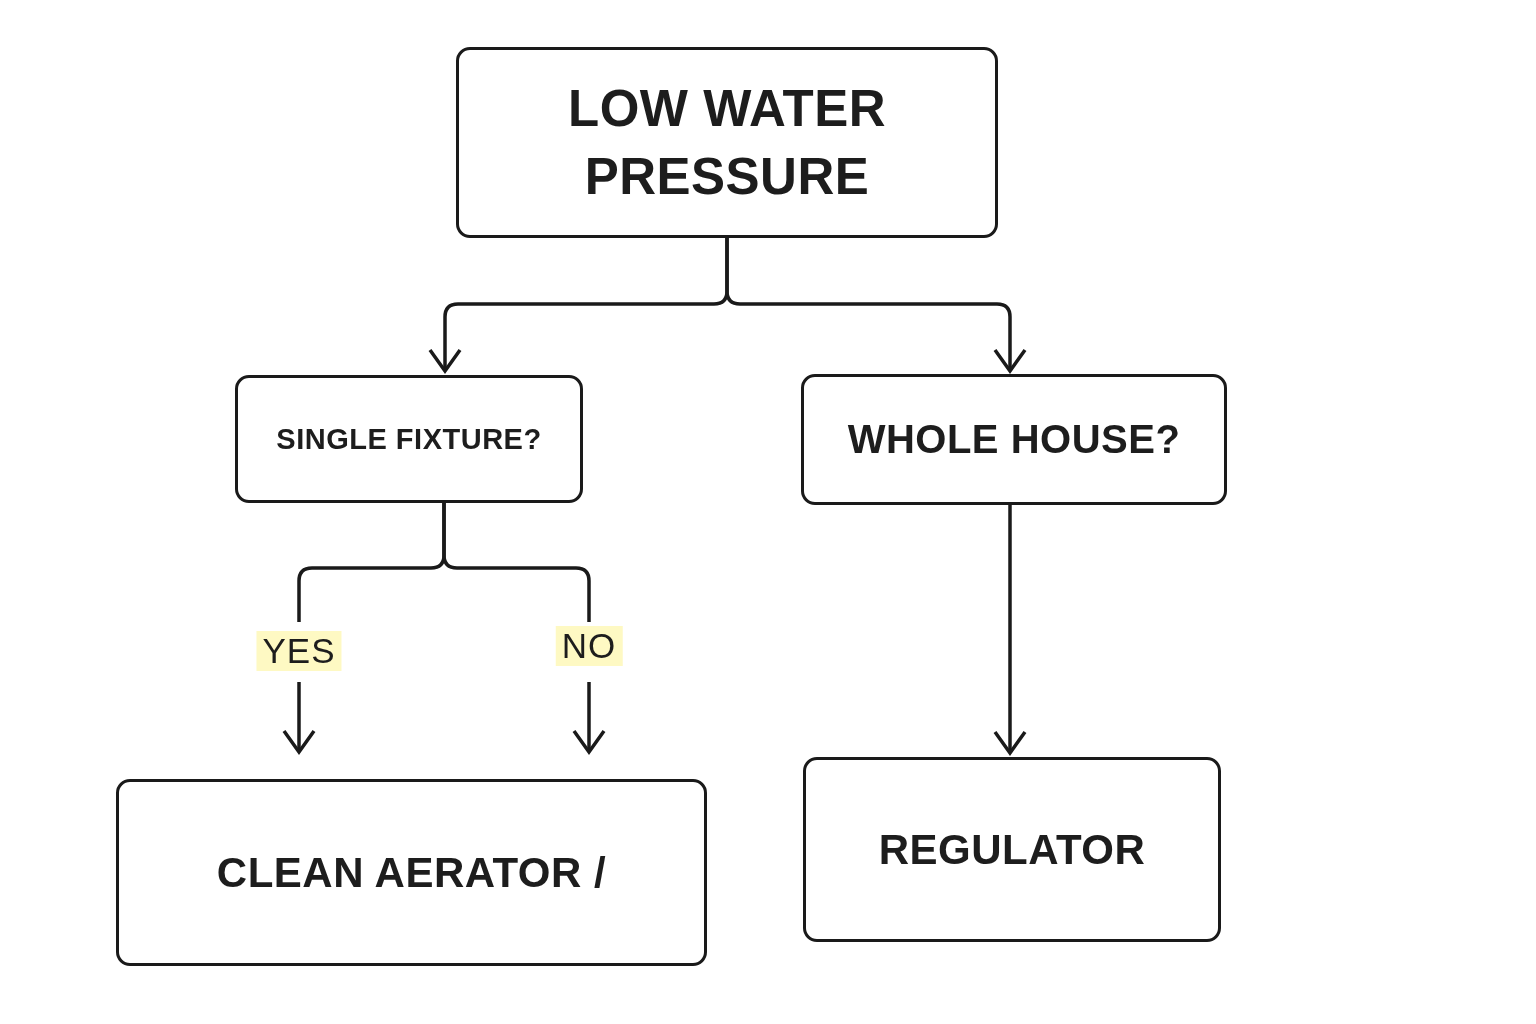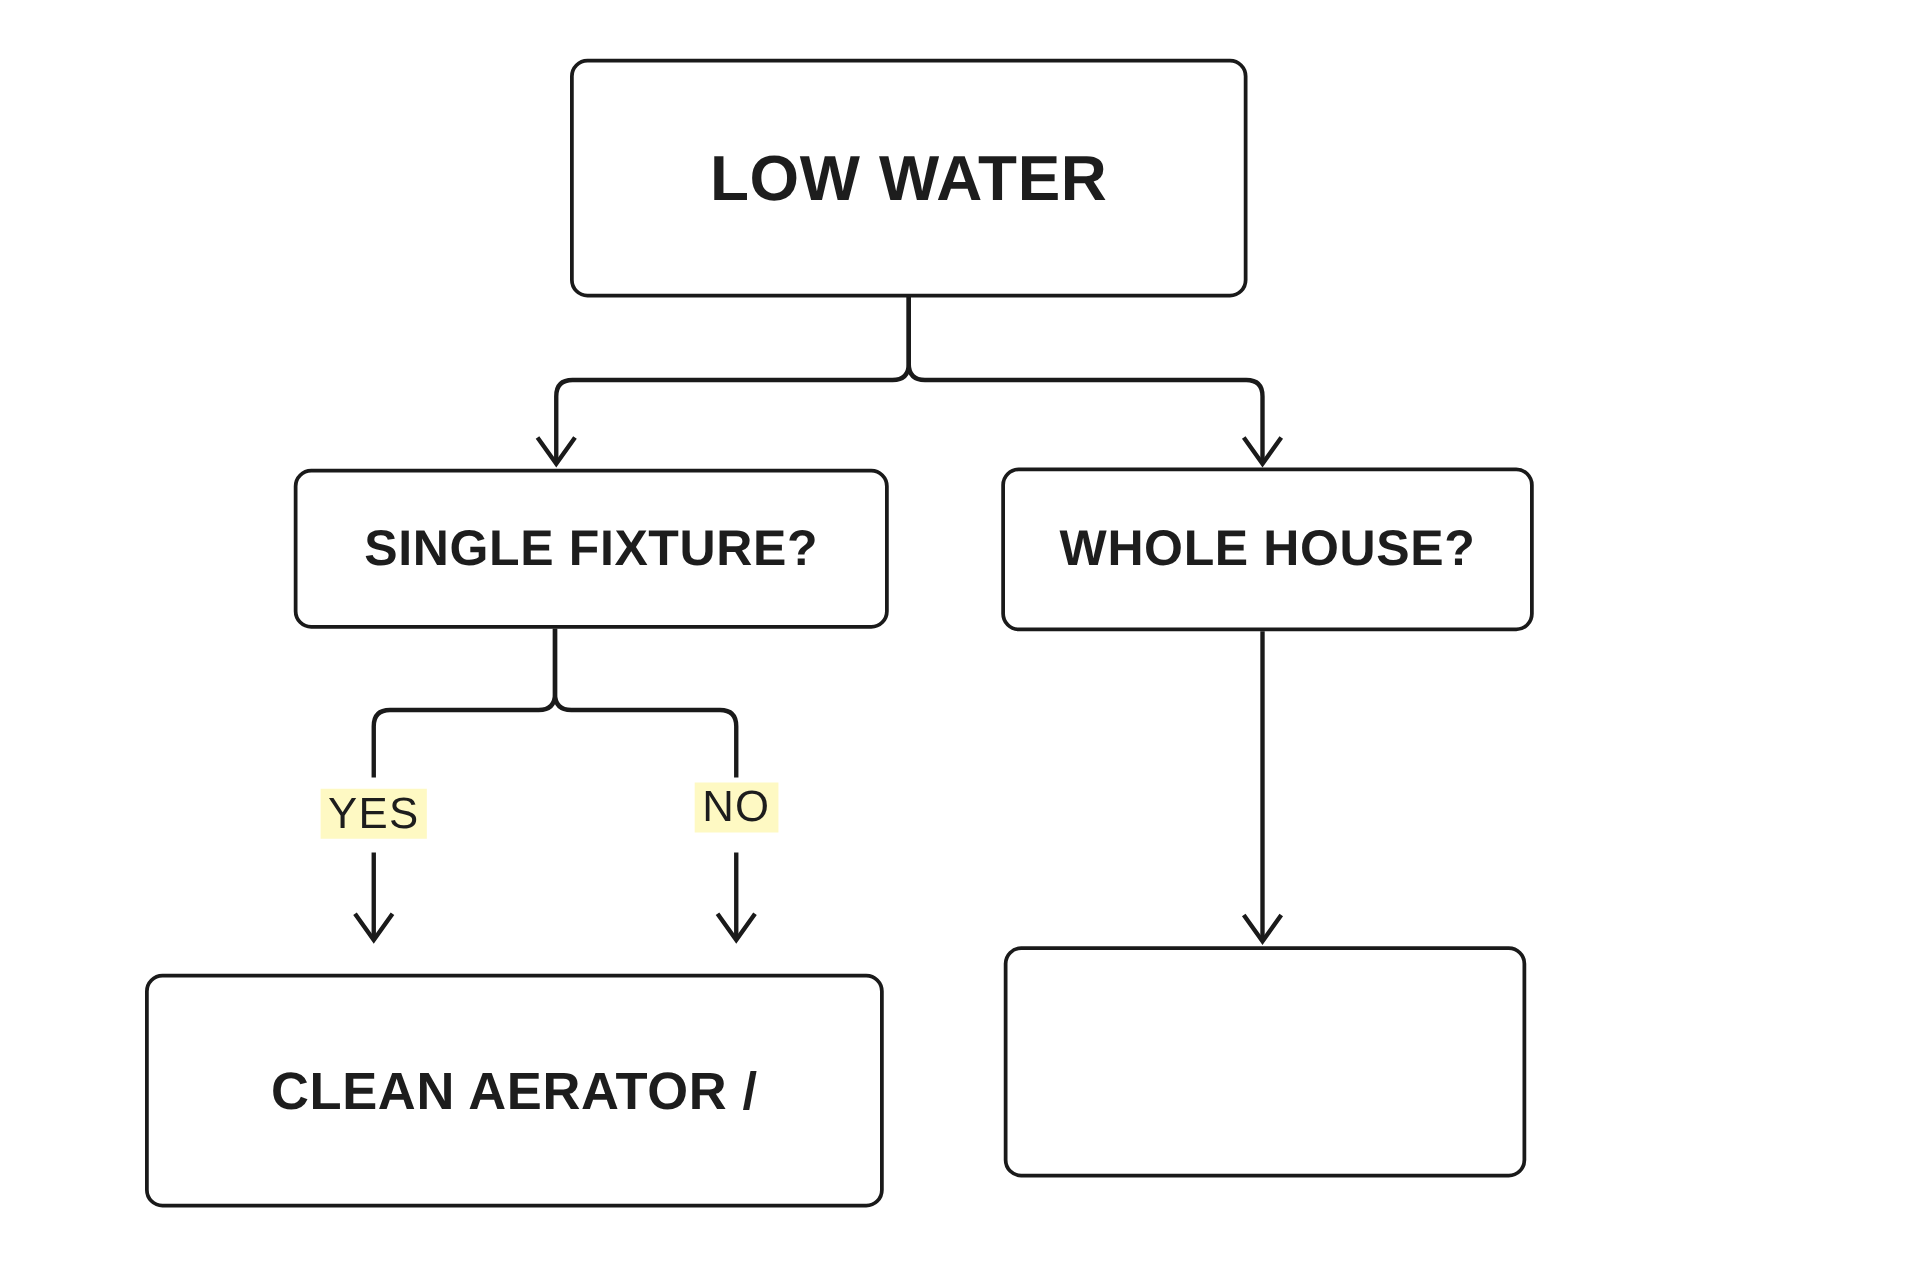--- a/index.html
+++ b/index.html
@@ -43,22 +43,22 @@
     letter-spacing: 0.5px;
   }
   .node-root {
     left: 456px; top: 47px;
     width: 542px; height: 191px;
     font-size: 51px;
     line-height: 1.32;
   }
   .node-single-fixture {
     left: 235px; top: 375px;
-    width: 476px; height: 128px;
-    font-size: 40px;
+    width: 348px; height: 128px;
+    font-size: 29px;
   }
   .node-whole-house {
     left: 801px; top: 374px;
     width: 426px; height: 131px;
     font-size: 40px;
   }
   .node-clean-aerator {
     left: 116px; top: 756px;
     width: 591px; height: 187px;
     font-size: 42px;
@@ -105,33 +105,35 @@
     <path d="M444 503 L444 555 Q444 568 457 568 L576 568 Q589 568 589 581 L589 622"></path>
     <path d="M589 682 L589 750"></path>
     <path d="M574 731 L589 752 L604 731"></path>
 
     <path d="M1010 505 L1010 751"></path>
     <path d="M995 732 L1010 753 L1025 732"></path>
   </svg>
 
   <div class="node node-root">
     <div>LOW WATER</div>
+    <div>PRESSURE</div>
   </div>
 
   <div class="node node-single-fixture">
     <div>SINGLE FIXTURE?</div>
   </div>
 
   <div class="node node-whole-house">
     <div>WHOLE HOUSE?</div>
   </div>
 
   <div class="node node-clean-aerator">
     <div>CLEAN AERATOR /</div>
   </div>
 
   <div class="node node-check-regulator">
+    <div>REGULATOR</div>
   </div>
 
   <div class="edge-label edge-label-yes">YES</div>
   <div class="edge-label edge-label-no">NO</div>
 
 </div>
 
 </body></html>

